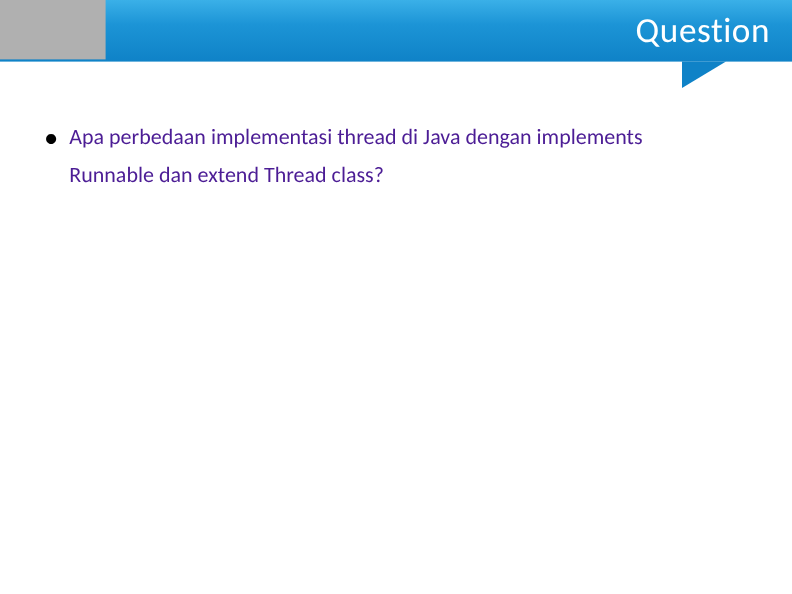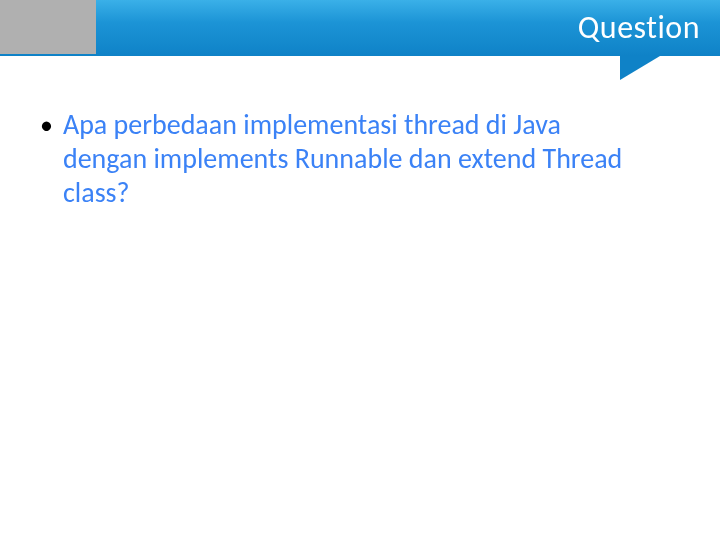--- a/index.html
+++ b/index.html
@@ -72,23 +72,23 @@
       align-items: flex-start;
     }
     .bullet {
       font-size: 26px;
       line-height: 34px;
       color: #000000;
       margin-right: 10px;
       flex-shrink: 0;
     }
     .bullet-text {
-      font-size: 28px;
+      font-size: 20px;
       line-height: 34px;
-      color: #3b82f6;
+      color: #4c1d95;
       font-weight: 400;
     }
   </style>
 </head>
 <body>
 
 <div class="slide">
   <div class="header">
     <div class="blue-bar"></div>
     <div class="grey-box"></div>

